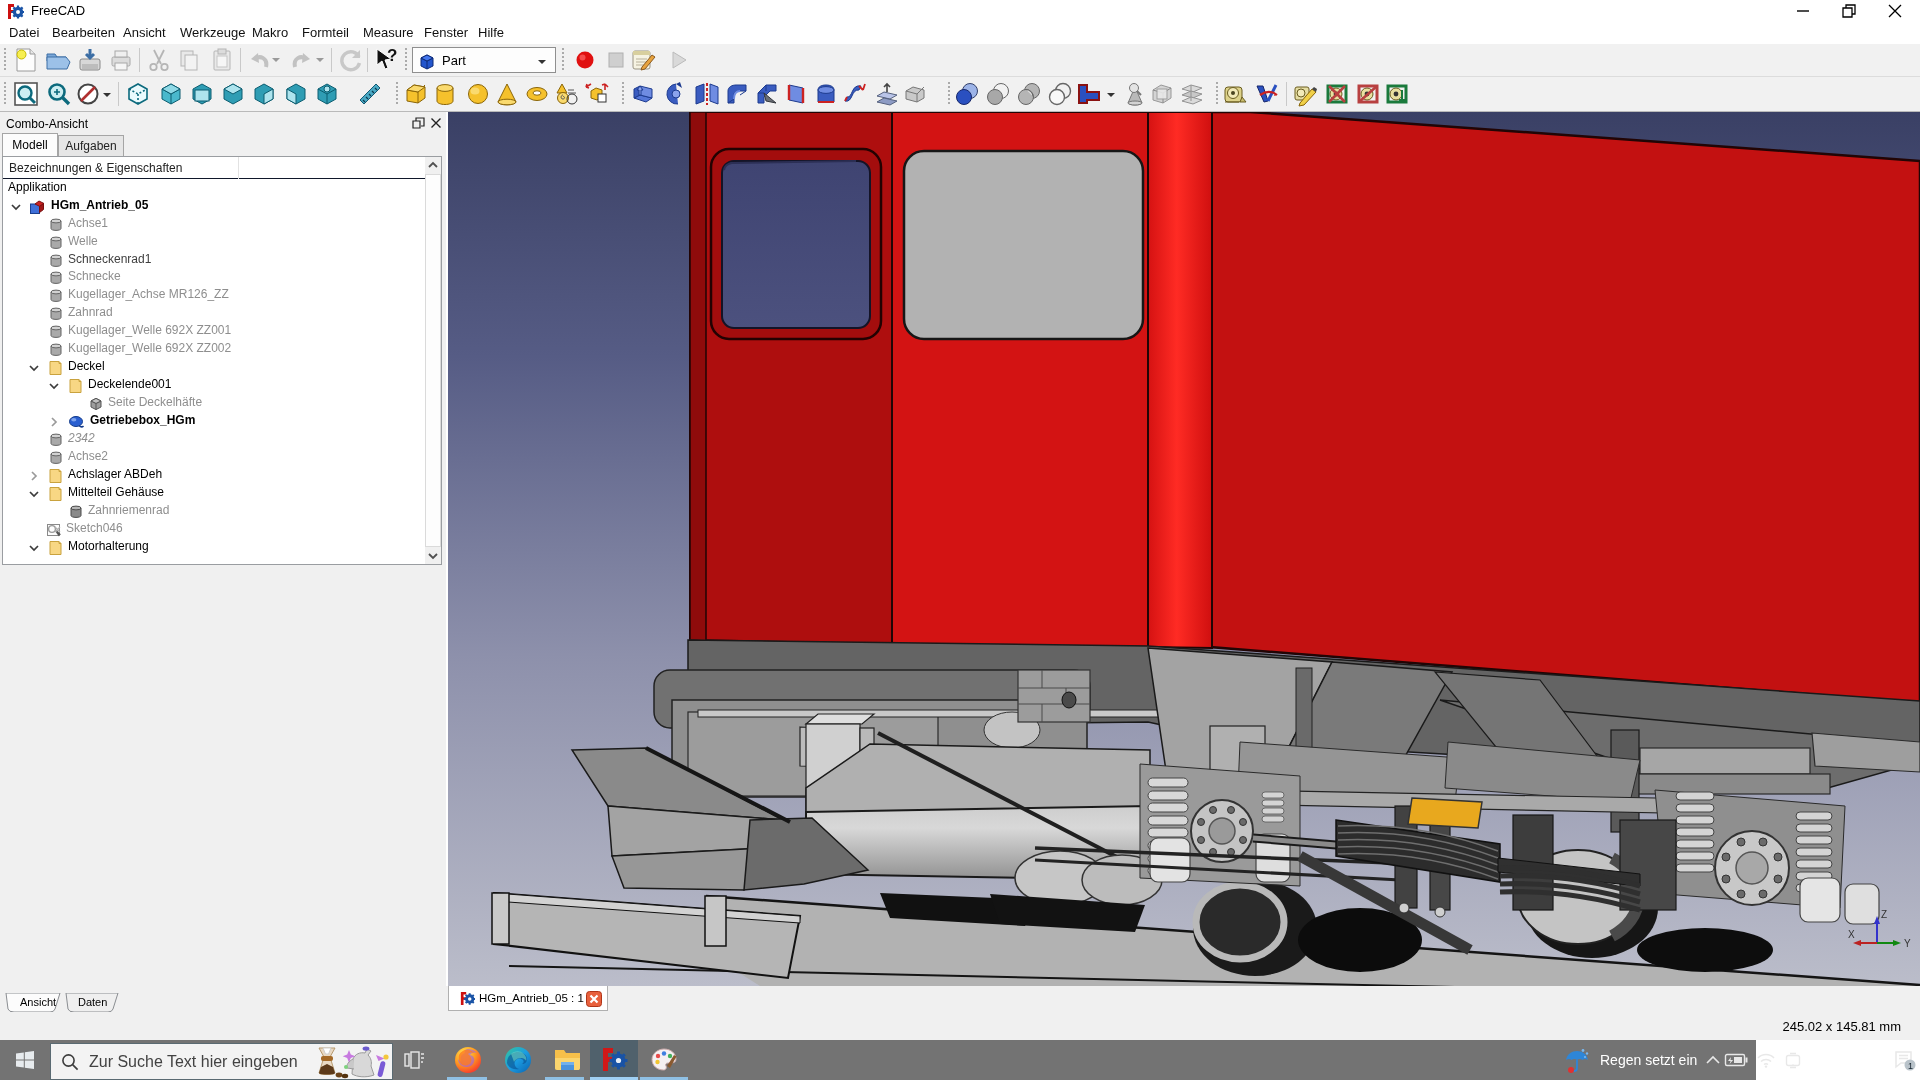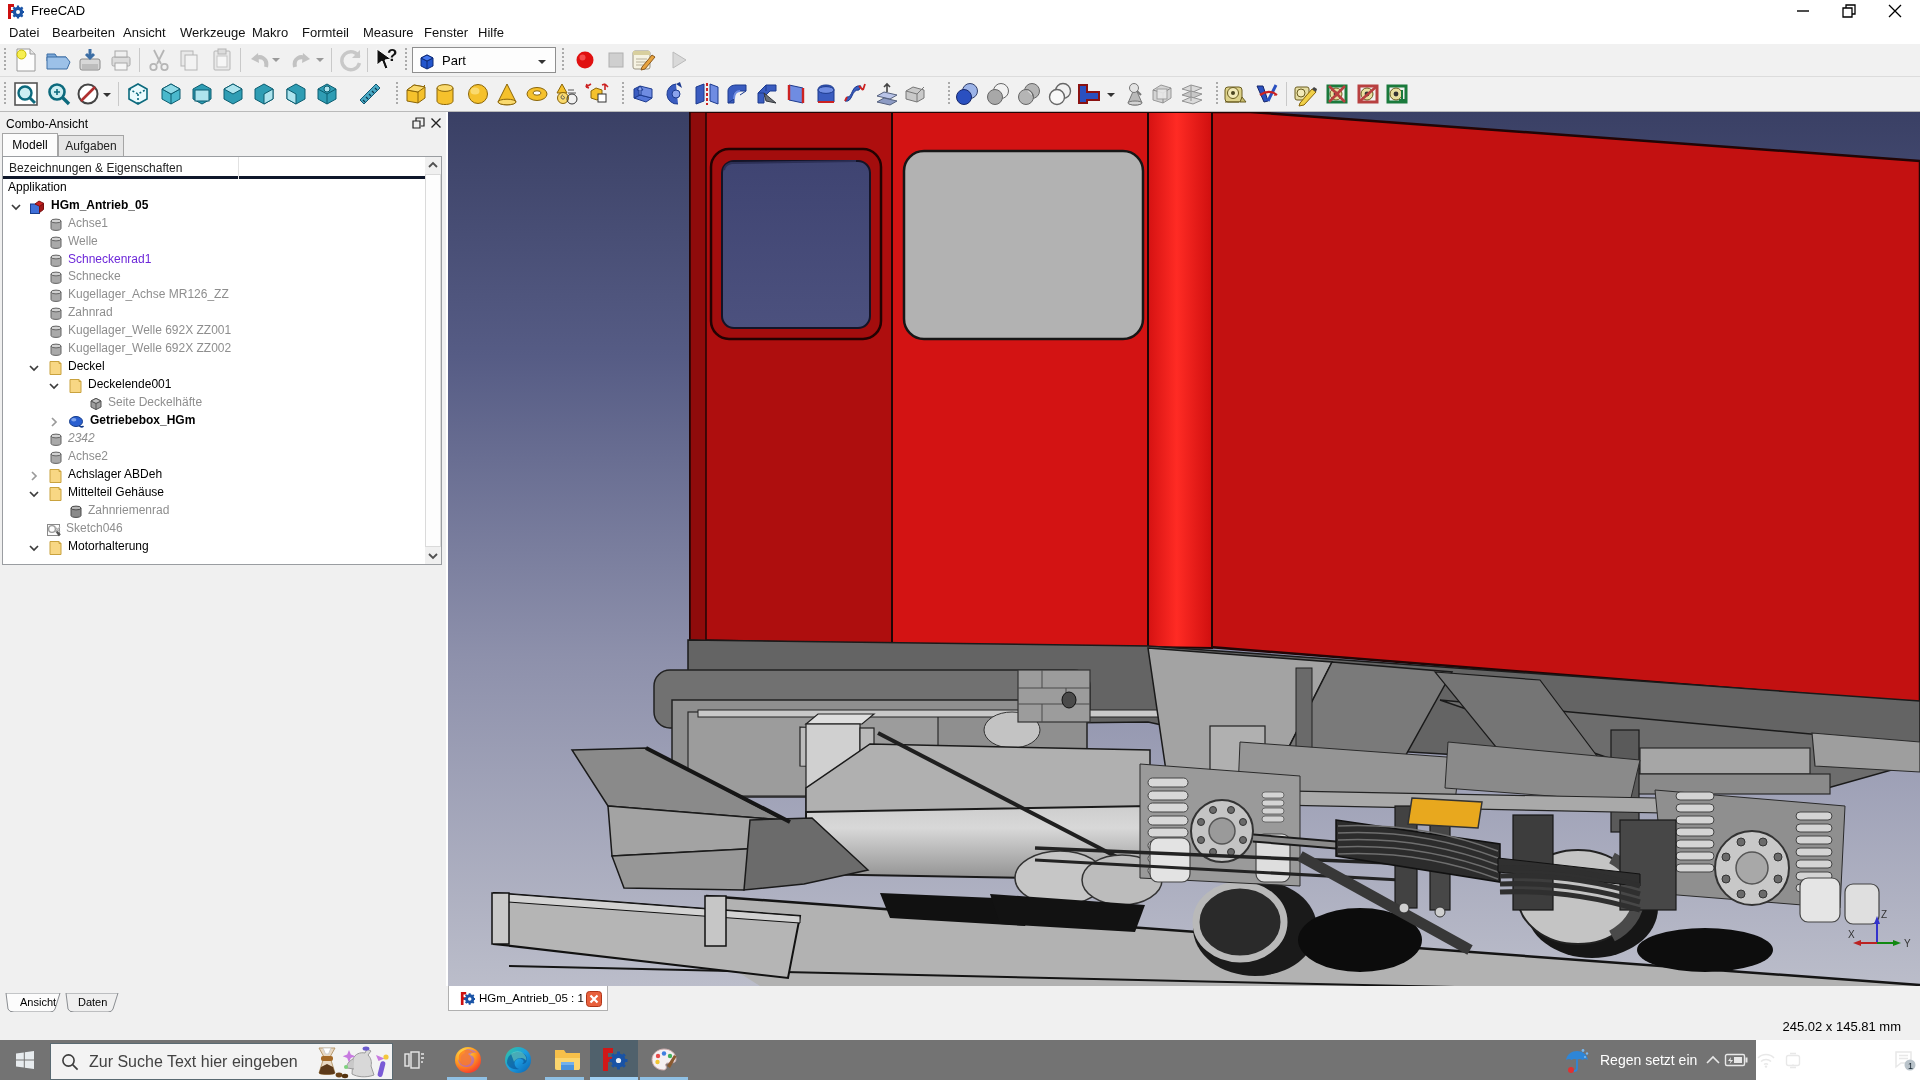--- a/index.html
+++ b/index.html
@@ -392,21 +392,21 @@
     <span class="trow" style="left:68px;top:104px;color:#8e8e8e;">Achse1</span>
     <svg class="abs" style="left:48px;top:123px" width="16" height="16" viewBox="0 0 16 16">
         <path d="M3 4v7.5c0 1.1 2.2 1.9 5 1.9s5-.8 5-1.9V4" fill="#a9a9a9" stroke="#636363"></path>
         <ellipse cx="8" cy="4" rx="5" ry="1.9" fill="#d2d2d2" stroke="#636363"></ellipse>
       </svg>
     <span class="trow" style="left:68px;top:122px;color:#8e8e8e;">Welle</span>
     <svg class="abs" style="left:48px;top:141px" width="16" height="16" viewBox="0 0 16 16">
         <path d="M3 4v7.5c0 1.1 2.2 1.9 5 1.9s5-.8 5-1.9V4" fill="#a9a9a9" stroke="#636363"></path>
         <ellipse cx="8" cy="4" rx="5" ry="1.9" fill="#d2d2d2" stroke="#636363"></ellipse>
       </svg>
-    <span class="trow" style="left:68px;top:140px;color:#6d28d9;">Schneckenrad1</span>
+    <span class="trow" style="left:68px;top:140px;color:#404040;">Schneckenrad1</span>
     <svg class="abs" style="left:48px;top:158px" width="16" height="16" viewBox="0 0 16 16">
         <path d="M3 4v7.5c0 1.1 2.2 1.9 5 1.9s5-.8 5-1.9V4" fill="#a9a9a9" stroke="#636363"></path>
         <ellipse cx="8" cy="4" rx="5" ry="1.9" fill="#d2d2d2" stroke="#636363"></ellipse>
       </svg>
     <span class="trow" style="left:68px;top:157px;color:#8e8e8e;">Schnecke</span>
     <svg class="abs" style="left:48px;top:176px" width="16" height="16" viewBox="0 0 16 16">
         <path d="M3 4v7.5c0 1.1 2.2 1.9 5 1.9s5-.8 5-1.9V4" fill="#a9a9a9" stroke="#636363"></path>
         <ellipse cx="8" cy="4" rx="5" ry="1.9" fill="#d2d2d2" stroke="#636363"></ellipse>
       </svg>
     <span class="trow" style="left:68px;top:175px;color:#8e8e8e;">Kugellager_Achse MR126_ZZ</span>
@@ -509,21 +509,21 @@
       <path d="M1 4h7v7H1z M4 4V1h8v8H9" fill="none" stroke="#222" stroke-width="1.2"></path>
     </svg>
   <svg class="abs" style="left:430px;top:5px" width="12" height="12" viewBox="0 0 12 12">
       <path d="M1.5 1.5l9 9M10.5 1.5l-9 9" stroke="#222" stroke-width="1.4"></path>
     </svg>
 
   <div class="abs" style="left:2px;top:21px;width:56px;height:23px;background:#fcfcfc;border:1px solid #a5a5a5;border-bottom:none;text-align:center;font-size:12px;color:#000;padding-top:4px;z-index:2">Modell</div>
   <div class="abs" style="left:58px;top:23px;width:66px;height:21px;background:#e6e6e6;border:1px solid #a5a5a5;border-bottom:none;text-align:center;font-size:12px;color:#222;padding-top:3px">Aufgaben</div>
 
   <div class="abs" style="left:2px;top:44px;width:440px;height:409px;background:#fff;border:1px solid #9a9da1">
-    <div class="abs" style="left:0;top:0;width:438px;height:22px;border-bottom:3px solid #0f172a">
+    <div class="abs" style="left:0;top:0;width:438px;height:22px;border-bottom:1px solid #0f172a">
       <span class="abs" style="left:6px;top:4px;font-size:12px;color:#222">Bezeichnungen &amp; Eigenschaften</span>
       <div class="abs" style="left:235px;top:0;width:1px;height:22px;background:#e2e2e2"></div>
     </div>
 
     <div class="abs" style="left:422px;top:0;width:16px;height:407px;background:#f0f0f0">
       <div class="abs" style="left:0;top:0;width:16px;height:17px;background:#f0f0f0"><svg width="16" height="17" viewBox="0 0 16 17">
             <path d="M4 10l4-4 4 4" fill="none" stroke="#505050" stroke-width="1.8"></path>
           </svg></div>
       <div class="abs" style="left:0;top:17px;width:16px;height:373px;background:#fdfdfd;border:1px solid #dadada"></div>
       <div class="abs" style="left:0;top:390px;width:16px;height:17px;background:#f0f0f0"><svg width="16" height="17" viewBox="0 0 16 17">

